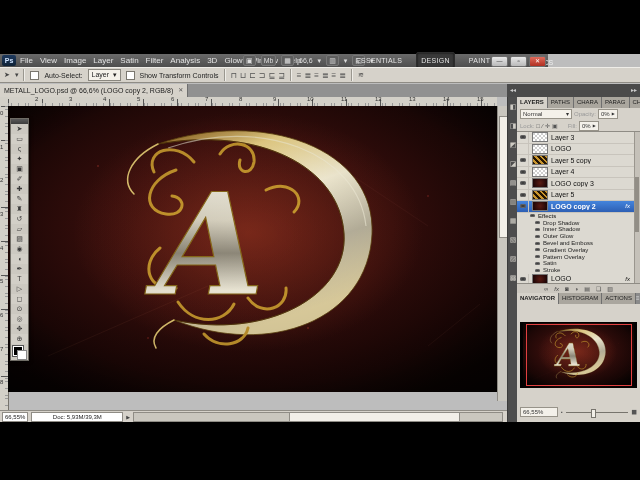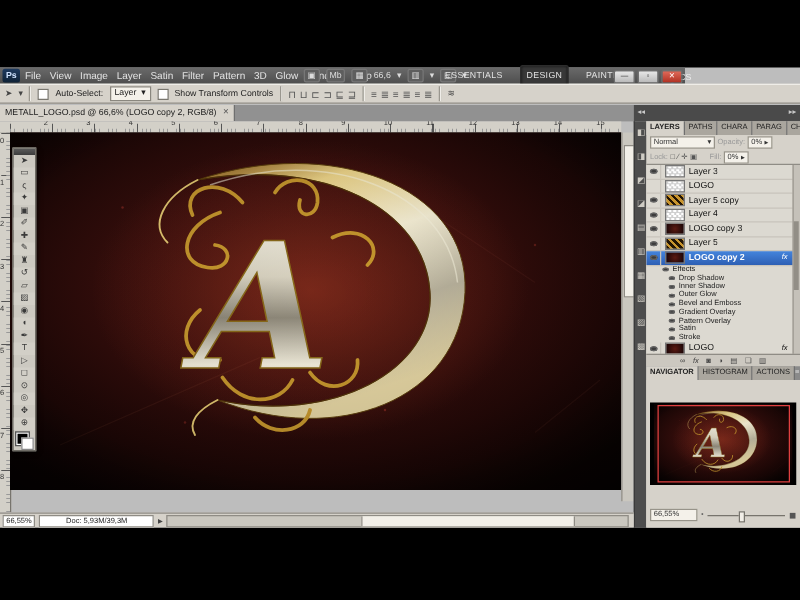--- a/index.html
+++ b/index.html
@@ -127,21 +127,21 @@
 
   <div class="appbar">
     <div class="pslogo">Ps</div>
     <div class="menus">
       <span>File</span>
       <span>View</span>
       <span>Image</span>
       <span>Layer</span>
       <span>Satin</span>
       <span>Filter</span>
-      <span>Pattern</span>
+      <span>Analysis</span>
       <span>3D</span>
       <span>Glow</span>
       <span>Window</span>
       <span>Help</span>
     </div>
     <div class="abicons">
       <span class="ib">▣</span>
       <span class="ib">Mb</span>
       <span class="ib">▦</span>
       <span>66,6</span>

